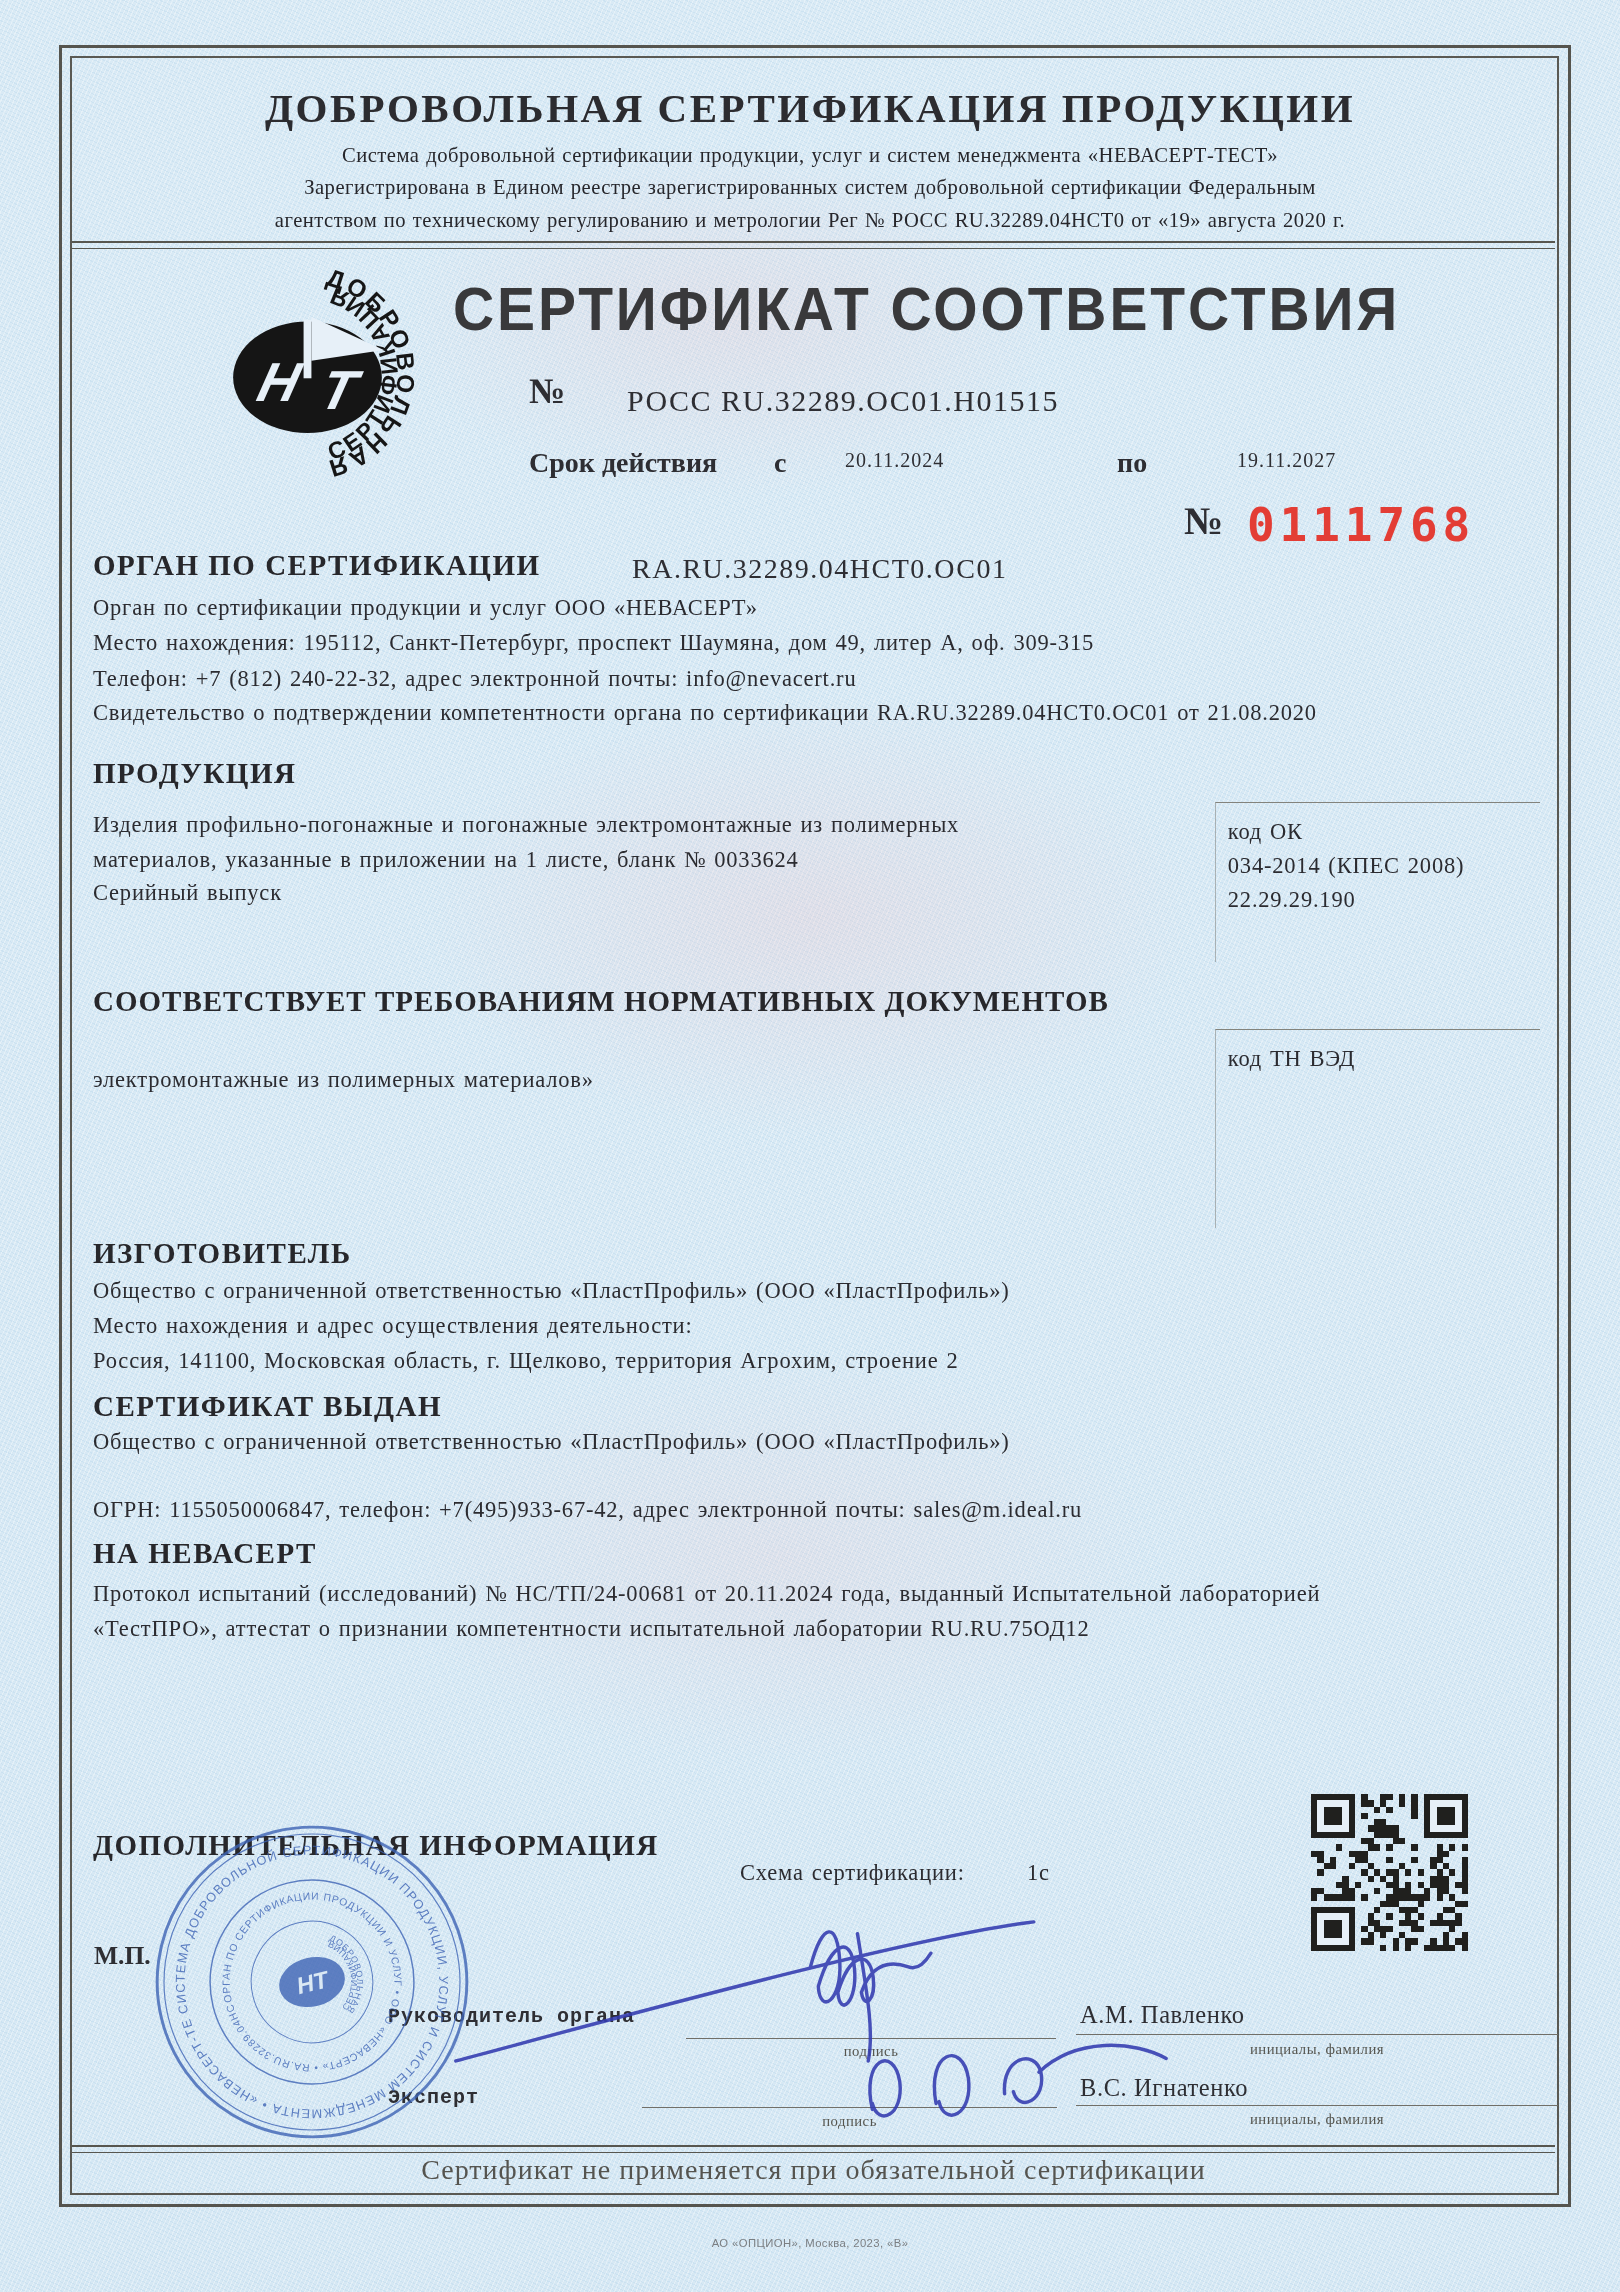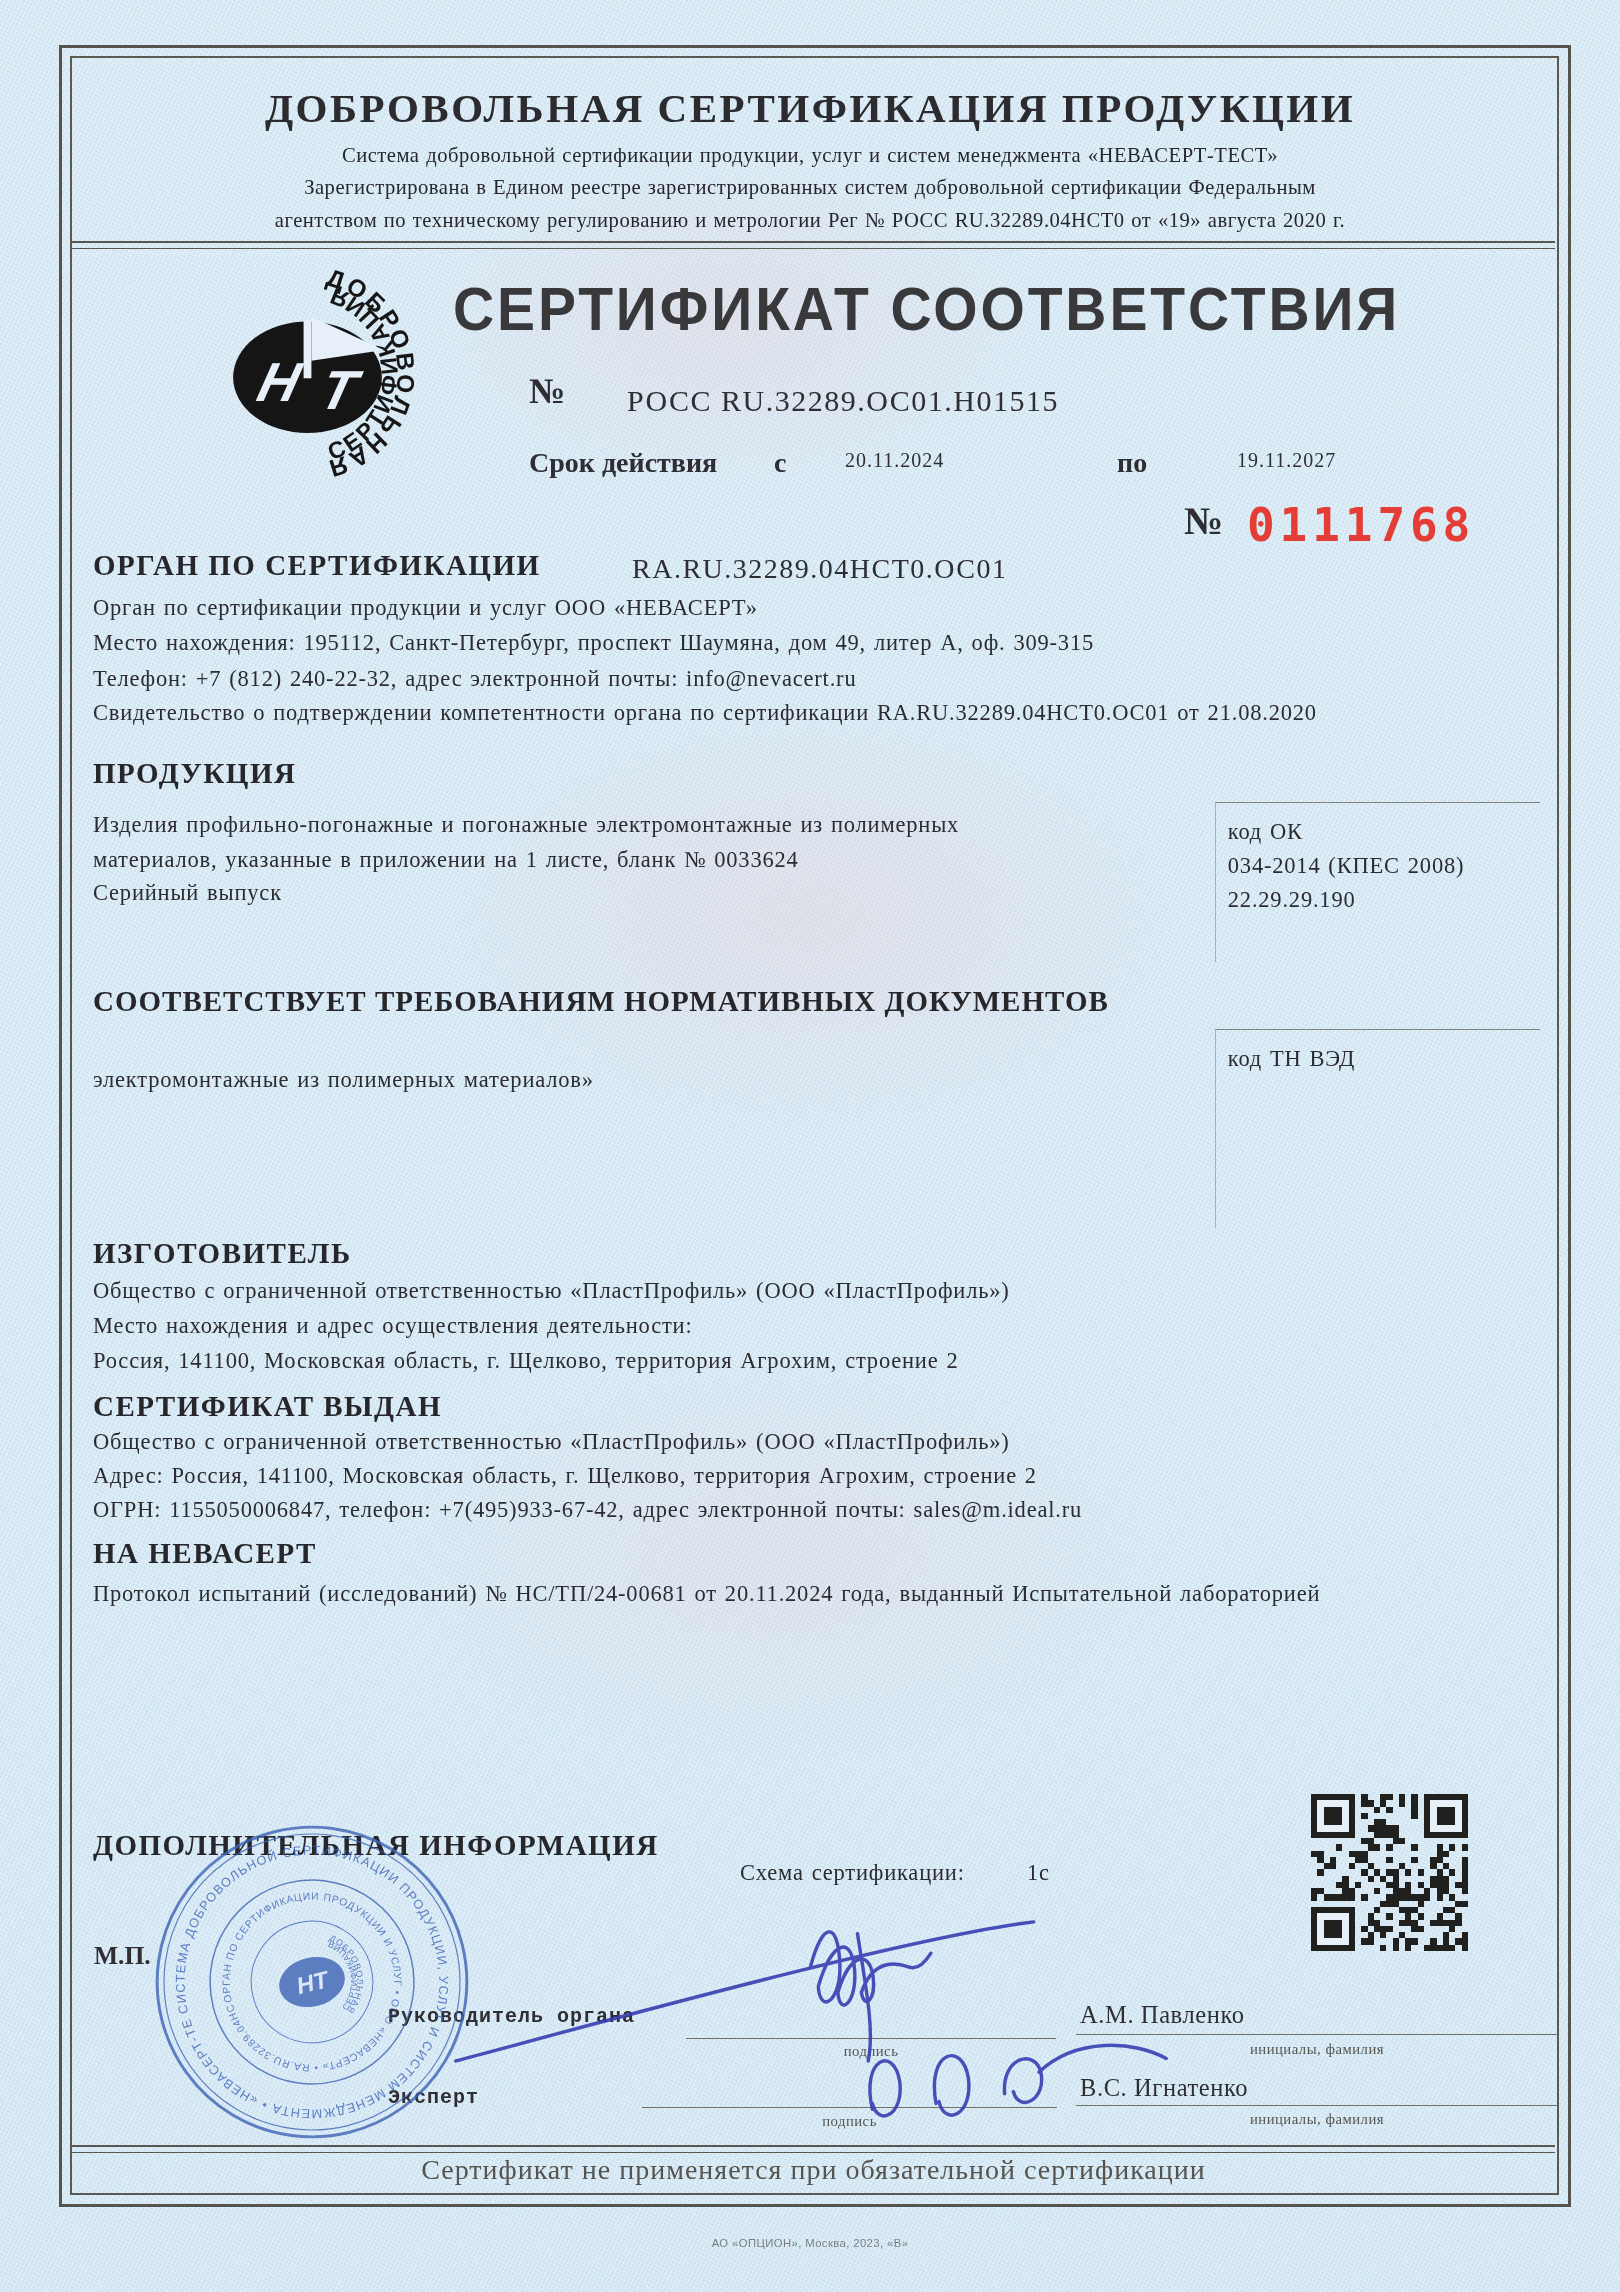--- a/index.html
+++ b/index.html
@@ -110,25 +110,25 @@
     <div class="t">код ТН ВЭД</div>
   </div>
 
   <div class="abs h" style="left:93px;top:1237px;">ИЗГОТОВИТЕЛЬ</div>
   <div class="abs t" style="left:93px;top:1278px;">Общество с ограниченной ответственностью «ПластПрофиль» (ООО «ПластПрофиль»)</div>
   <div class="abs t" style="left:93px;top:1313px;">Место нахождения и адрес осуществления деятельности:</div>
   <div class="abs t" style="left:93px;top:1348px;">Россия, 141100, Московская область, г. Щелково, территория Агрохим, строение 2</div>
 
   <div class="abs h" style="left:93px;top:1390px;">СЕРТИФИКАТ ВЫДАН</div>
   <div class="abs t" style="left:93px;top:1429px;">Общество с ограниченной ответственностью «ПластПрофиль» (ООО «ПластПрофиль»)</div>
-  <div class="abs t" style="left:93px;top:1463px;">Адрес: Россия, 141100, Московская область, г. Щелково, территория Агрохим, строение 2</div>
   <div class="abs t" style="left:93px;top:1497px;">ОГРН: 1155050006847, телефон: +7(495)933-67-42, адрес электронной почты: sales@m.ideal.ru</div>
 
   <div class="abs h" style="left:93px;top:1537px;">НА НЕВАСЕРТ</div>
   <div class="abs t" style="left:93px;top:1581px;">Протокол испытаний (исследований) № НС/ТП/24-00681 от 20.11.2024 года, выданный Испытательной лабораторией</div>
+  <div class="abs t" style="left:93px;top:1616px;">«ТестПРО», аттестат о признании компетентности испытательной лаборатории RU.RU.75ОД12</div>
 
   <div class="abs h" style="left:93px;top:1829px;">ДОПОЛНИТЕЛЬНАЯ ИНФОРМАЦИЯ</div>
   <span class="abs t" style="left:740px;top:1860px;">Схема сертификации:</span>
   <span class="abs t" style="left:1027px;top:1860px;">1с</span>
 
   <div class="abs" style="left:1311px;top:1794px;">
     <svg id="qr-svg" width="157" height="157" viewBox="0 0 25 25" shape-rendering="crispEdges">
         <rect x="8" y="0" width="1" height="1" fill="#20201e"></rect>
         <rect x="11" y="0" width="1" height="1" fill="#20201e"></rect>
         <rect x="12" y="0" width="1" height="1" fill="#20201e"></rect>

